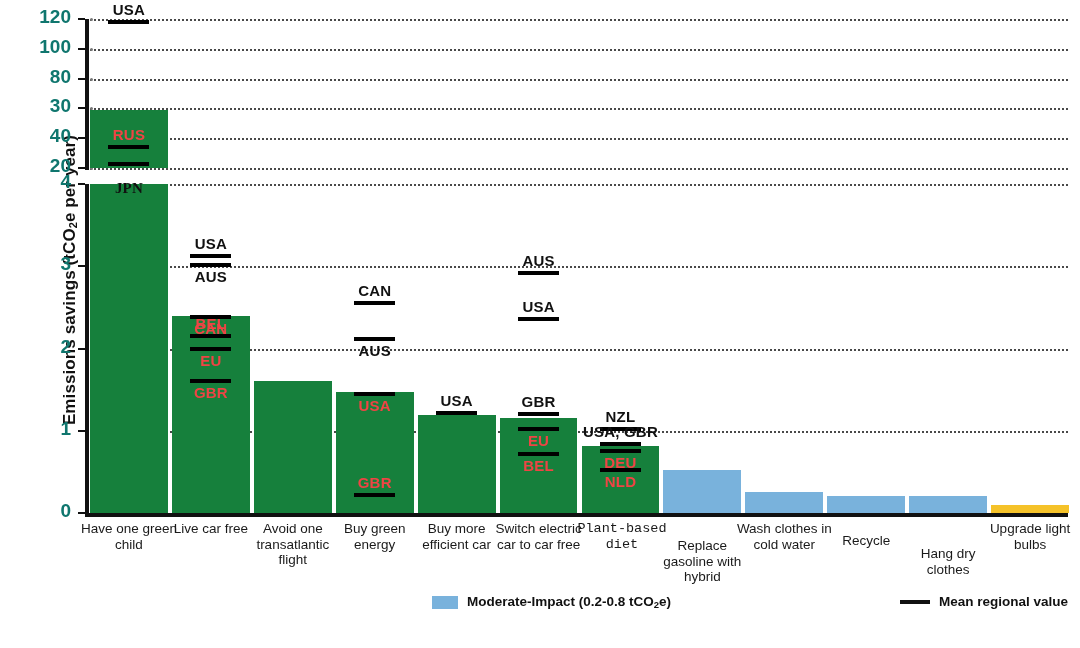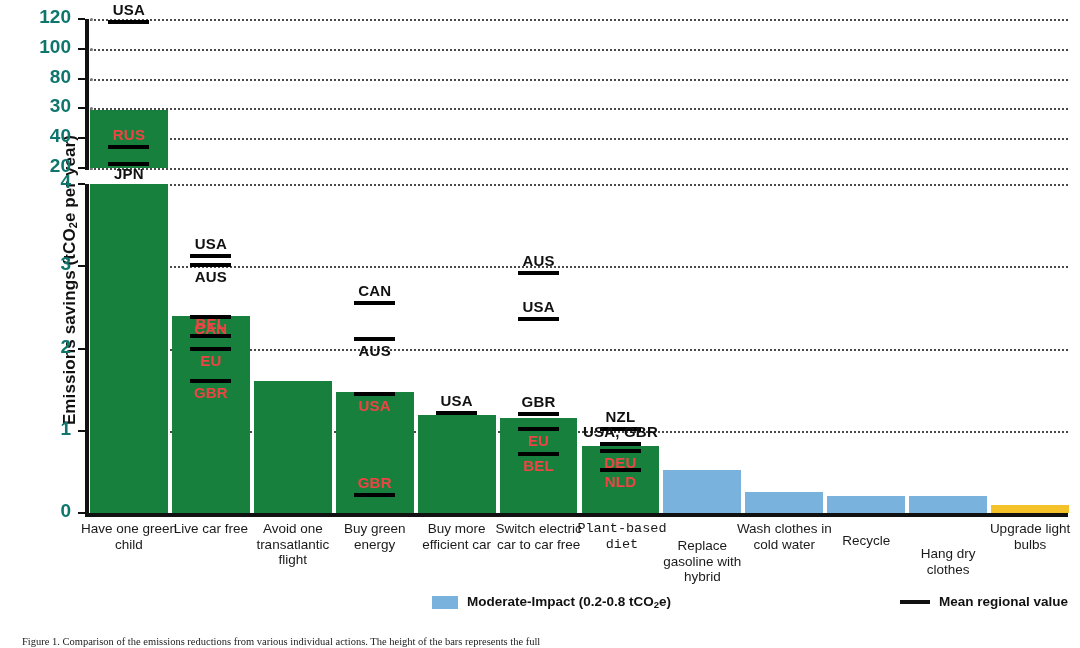--- a/index.html
+++ b/index.html
@@ -152,21 +152,21 @@
       <div class="bar mod" style="left:663.4166666666667px;top:470.23px;width:77.91666666666667px;height:42.76999999999998px;"></div>
       <div class="bar mod" style="left:745.3333333333334px;top:492.4375px;width:77.91666666666667px;height:20.5625px;"></div>
       <div class="bar mod" style="left:827.25px;top:495.7275px;width:77.91666666666667px;height:17.27249999999998px;"></div>
       <div class="bar mod" style="left:909.1666666666667px;top:495.7275px;width:77.91666666666667px;height:17.27249999999998px;"></div>
       <div class="bar low" style="left:991.0833333333334px;top:504.775px;width:77.91666666666667px;height:8.225000000000023px;"></div>
       <div class="mark" style="left:108.45833333333334px;top:20.426999999999992px;width:41px;"></div>
       <div class="marklabel dark" style="left:76px;top:1.4269999999999925px;width:105.91666666666667px;">USA</div>
       <div class="mark" style="left:108.45833333333334px;top:144.544px;width:41px;"></div>
       <div class="marklabel light" style="left:76px;top:125.54400000000001px;width:105.91666666666667px;">RUS</div>
       <div class="mark" style="left:108.45833333333334px;top:161.53px;width:41px;"></div>
-      <div class="marklabel dark" style="left:76px;top:165px;width:105.91666666666667px;">JPN</div>
+      <div class="marklabel dark" style="left:76px;top:180px;width:105.91666666666667px;font-family:Liberation Serif, serif;">JPN</div>
       <div class="mark" style="left:190.37500000000003px;top:254.38px;width:41px;"></div>
       <div class="marklabel dark" style="left:157.91666666666669px;top:235.38px;width:105.91666666666667px;">USA</div>
       <div class="mark" style="left:190.37500000000003px;top:262.605px;width:41px;"></div>
       <div class="marklabel dark" style="left:157.91666666666669px;top:267.605px;width:105.91666666666667px;">AUS</div>
       <div class="mark" style="left:190.37500000000003px;top:315.245px;width:41px;"></div>
       <div class="marklabel light" style="left:157.91666666666669px;top:320.245px;width:105.91666666666667px;">CAN</div>
       <div class="mark" style="left:190.37500000000003px;top:334.1625px;width:41px;"></div>
       <div class="marklabel light" style="left:157.91666666666669px;top:315.1625px;width:105.91666666666667px;">BEL</div>
       <div class="mark" style="left:190.37500000000003px;top:346.5px;width:41px;"></div>
       <div class="marklabel light" style="left:157.91666666666669px;top:351.5px;width:105.91666666666667px;">EU</div>
@@ -218,14 +218,13 @@
       <div class="leg-item" style="left:432px;top:2px;">
         <span class="leg-swatch" style="background: rgb(121, 178, 220);"></span>
         <span class="leg-text">Moderate-Impact (0.2-0.8 tCO<sub>2</sub>e)</span>
       </div>
       <div class="leg-item" style="left:900px;top:2px;">
         <span class="leg-line"></span>
         <span class="leg-text">Mean regional value</span>
       </div>
     </div>
 
-  <div class="caption">Figure 1. Comparison of the emissions reductions from various individual actions. The height of the bars represents the full</div>
 </div>
 
 </body></html>

